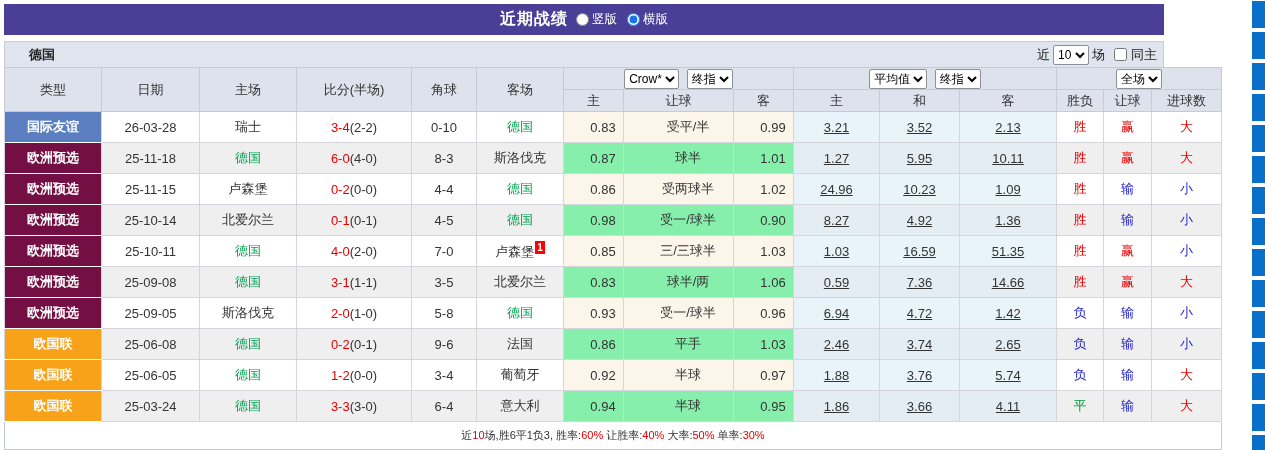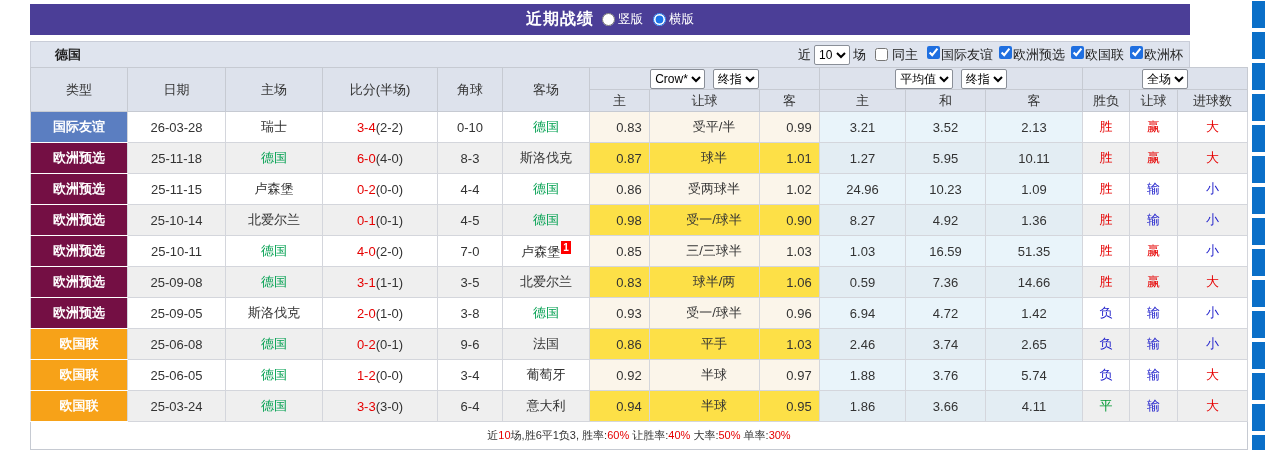--- a/index.html
+++ b/index.html
@@ -2,21 +2,21 @@
 <html><head>
 <meta charset="utf-8">
 <style>
   * { box-sizing: border-box; }
   html,body { margin:0; padding:0; }
   body {
     width:1265px; height:450px; position:relative; overflow:hidden;
     background:#ffffff; font-family:"Liberation Sans","DejaVu Sans",sans-serif;
     color:#333;
   }
-  .page { margin-left:30px; width:1160px; }
+  .page { margin-left:4px; width:1160px; }
 
   
   .top-bar {
     margin-top:4px; height:31px; background:#4b3e97; color:#fff;
     display:flex; align-items:center; justify-content:center; gap:8px;
   }
   .top-title { font-weight:bold; font-size:16px; letter-spacing:1px; }
   .radio-group { display:flex; align-items:flex-start; gap:10px; font-size:12.5px; }
   .radio-item { display:flex; align-items:center; gap:3px; cursor:pointer; }
   .radio-item input { width:13px; height:13px; margin:0; accent-color:#1a73e8; }
@@ -38,22 +38,22 @@
   
   table { border-collapse:collapse; width:1218px; table-layout:fixed; font-size:13px; }
   th, td { border:1px solid #c6cad2; text-align:center; padding:0; overflow:hidden; white-space:nowrap; }
   thead th { background:#dde2ec; font-weight:normal; height:22px; color:#333; }
   thead th.group-selects { height:22px; }
   .group-selects select { margin:0 2px; }
   tbody td { height:31px; border-color:#d4d6dc; }
   tr.odd  td { background:#ffffff; }
   tr.even td { background:#efefef; }
   tbody td.crow { background:#fbf5ea;padding-left:19px; }
-  tbody td.avgc { background:#e9f4fa; }
-  tr.even td.crow { background:#fde047; }
+  tbody td.avgc { background:#e9f4fa;text-decoration:underline; }
+  tr.even td.crow { background:#86efac; }
   tr.even td.avgc { background:#e3edf3; }
   td.type-cell { color:#fff; font-weight:bold; border-top-color:#fff; border-bottom-color:#fff; font-size:13px; }
   .green { color:#00a050; }
   .r { color:#e60000; }
   .b { color:#2323cc; }
   .g { color:#009933; }
   .score-main { color:#e60000; }
   .score-half { color:#333;text-align:center; }
   .red-card {
     display:inline-block; background:#ff0000; color:#fff; font-size:10px; line-height:13px;
@@ -90,21 +90,20 @@
   <div class="filter-row">
     <span class="team-name">德国</span>
     <span class="filter-controls">
       <span>近</span>
       <select>
         <option>10</option>
       </select>
       <span>场</span>
       <input type="checkbox" style="">
       <span>同主</span>
-      <span id="league-filters"><input type="checkbox" checked="" style=""><span>国际友谊</span><input type="checkbox" checked="" style=""><span>欧洲预选</span><input type="checkbox" checked="" style=""><span>欧国联</span><input type="checkbox" checked="" style=""><span>欧洲杯</span></span>
     </span>
   </div>
 
   <table>
     <colgroup>
       <col style="width:97px">
         <col style="width:98px">
         <col style="width:97px">
       <col style="width:115px">
         <col style="width:65px">
@@ -252,21 +251,21 @@
           <td class="avgc">14.66</td>
           <td class="r">胜</td>
           <td class="r">赢</td>
           <td class="r">大</td>
         </tr>
         <tr class="odd">
           <td class="type-cell" style="background: rgb(116, 15, 68);">欧洲预选</td>
           <td>25-09-05</td>
           <td><span>斯洛伐克</span></td>
           <td><span class="score-main">2-0</span><span class="score-half">(1-0)</span></td>
-          <td>3-8</td>
+          <td>5-8</td>
           <td><span class="green">德国</span></td>
           <td class="crow">0.93</td>
           <td class="crow">受一/球半</td>
           <td class="crow">0.96</td>
           <td class="avgc">6.94</td>
           <td class="avgc">4.72</td>
           <td class="avgc">1.42</td>
           <td class="b">负</td>
           <td class="b">输</td>
           <td class="b">小</td>

